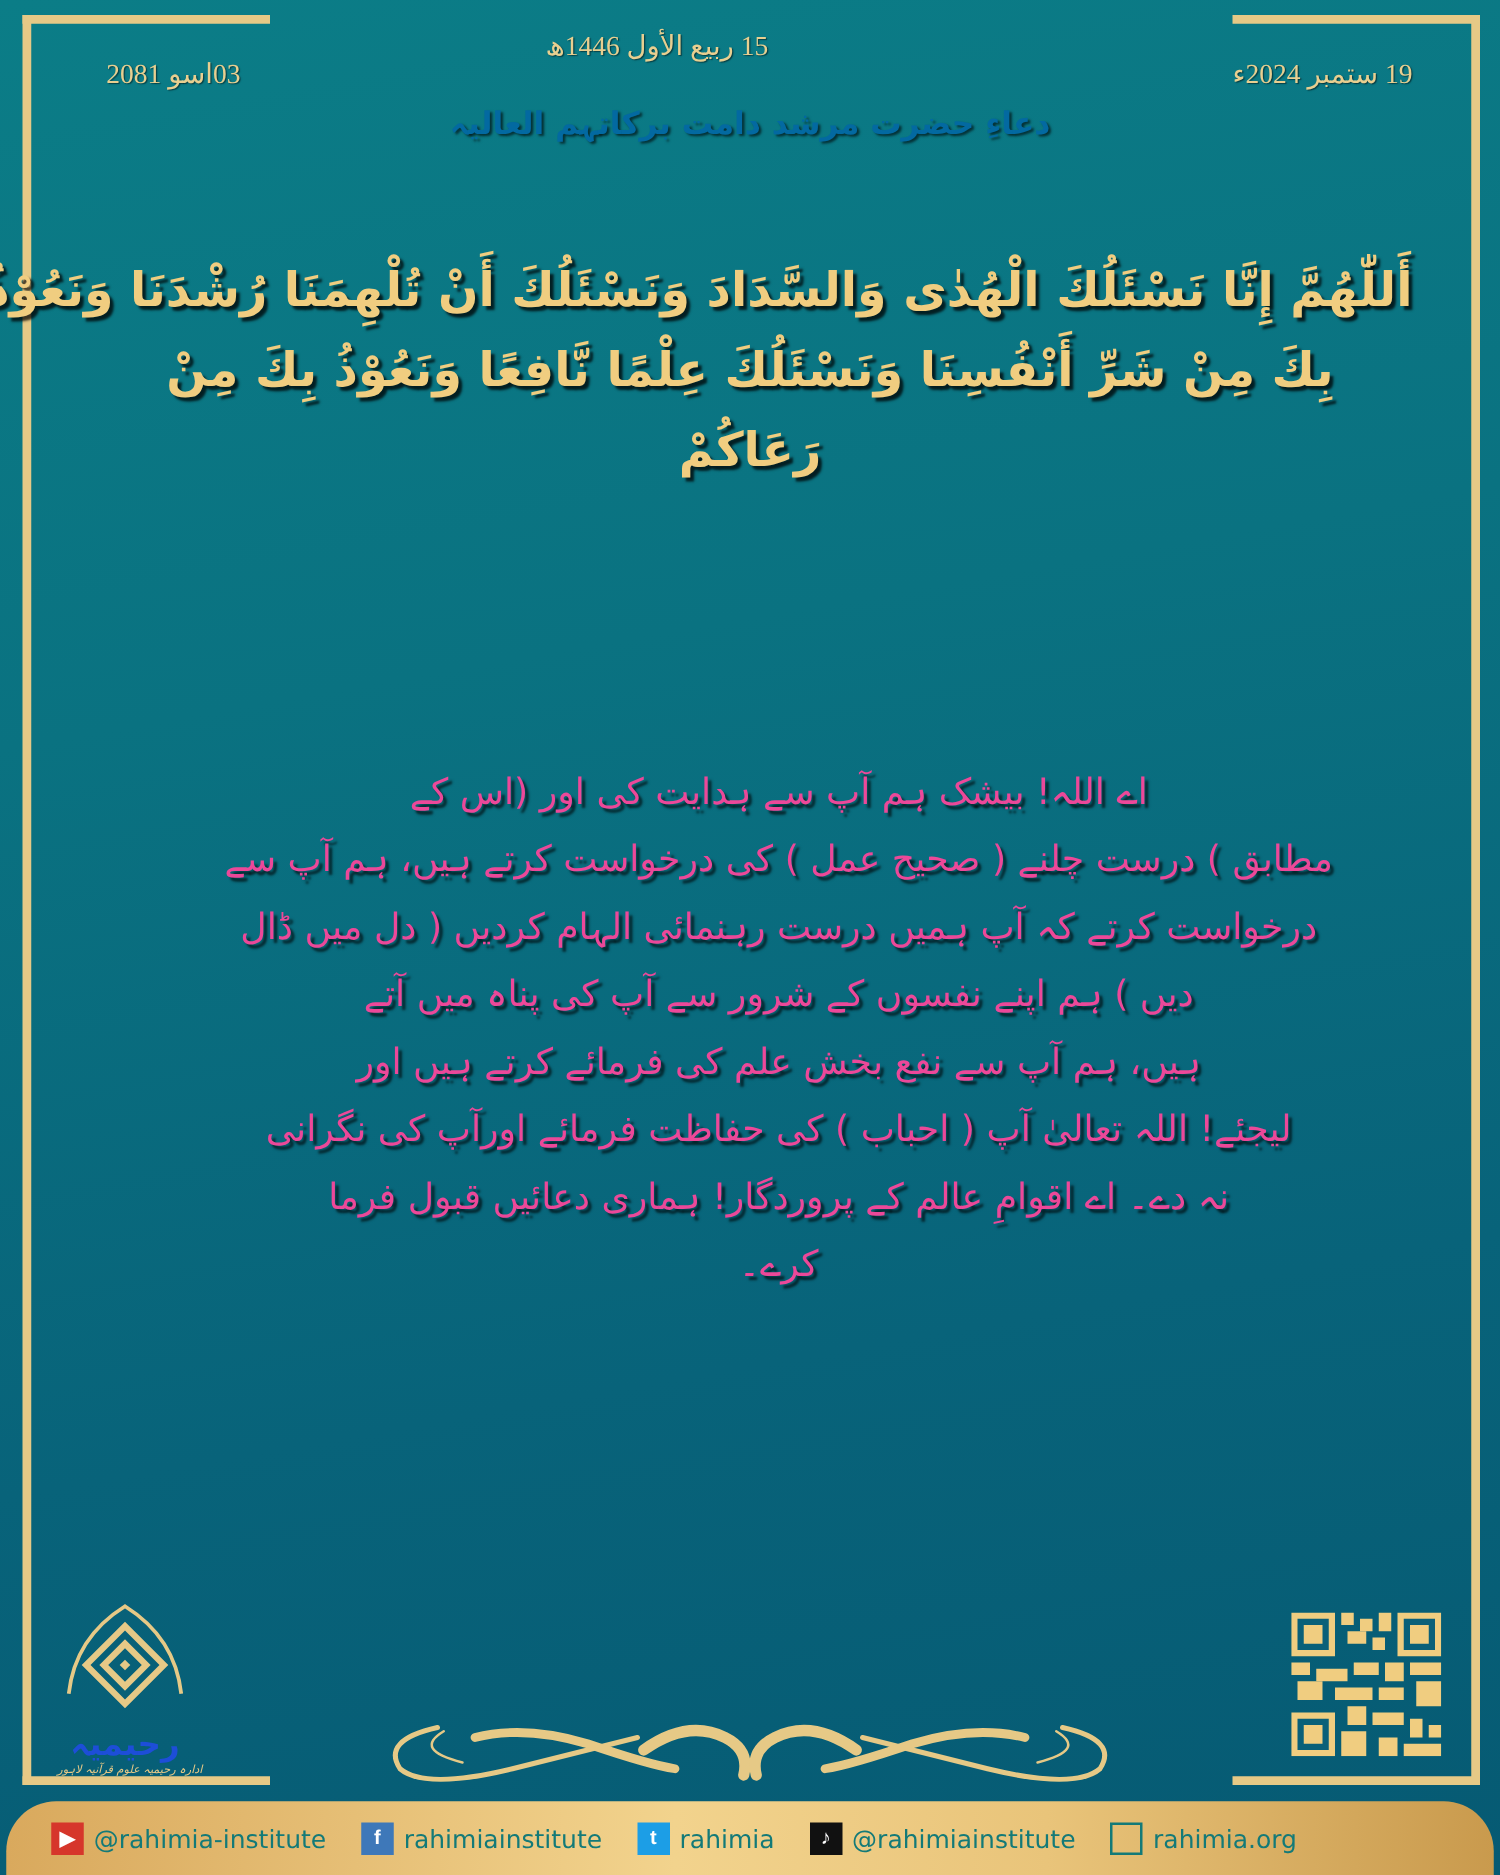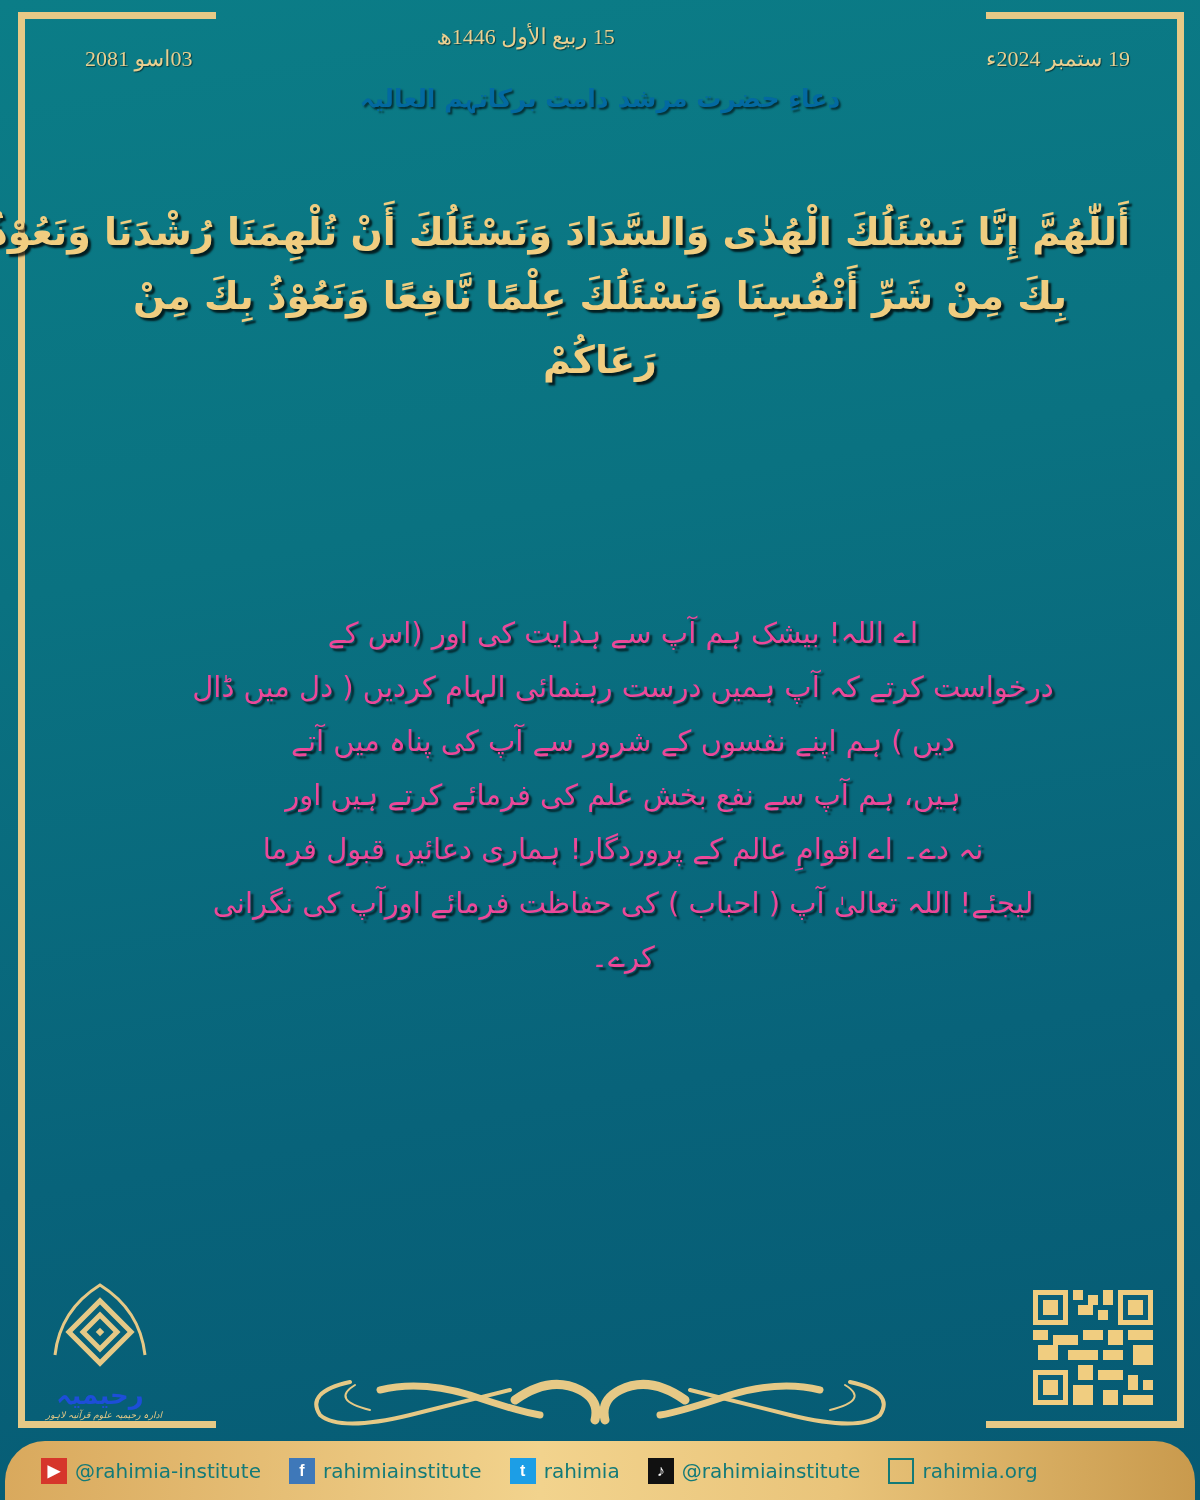--- a/index.html
+++ b/index.html
@@ -110,25 +110,26 @@
 <div class="title">دعاءِ حضرت مرشد دامت برکاتہم العالیہ</div>
 
 <div class="arabic-block">
   <span class="urdu-line">أَللّٰهُمَّ إِنَّا نَسْئَلُكَ الْهُدٰى وَالسَّدَادَ وَنَسْئَلُكَ أَنْ تُلْهِمَنَا رُشْدَنَا وَنَعُوْذُ</span>
   <span class="urdu-line">بِكَ مِنْ شَرِّ أَنْفُسِنَا وَنَسْئَلُكَ عِلْمًا نَّافِعًا وَنَعُوْذُ بِكَ مِنْ</span>
   <span class="urdu-line">رَعَاكُمْ</span>
 </div>
 
 <div class="urdu-block">
   <span class="urdu-line">اے اللہ! بیشک ہم آپ سے ہدایت کی اور (اس کے</span>
+  <span class="urdu-line">مطابق ) درست چلنے ( صحیح عمل ) کی درخواست کرتے ہیں، ہم آپ سے</span>
   <span class="urdu-line">درخواست کرتے کہ آپ ہمیں درست رہنمائی الہام کردیں ( دل میں ڈال</span>
   <span class="urdu-line">دیں ) ہم اپنے نفسوں کے شرور سے آپ کی پناہ میں آتے</span>
   <span class="urdu-line">ہیں، ہم آپ سے نفع بخش علم کی فرمائے کرتے ہیں اور</span>
+  <span class="urdu-line">لیجئے! اللہ تعالیٰ آپ ( احباب ) کی حفاظت فرمائے اورآپ کی نگرانی</span>
   <span class="urdu-line">نہ دے۔ اے اقوامِ عالم کے پروردگار! ہماری دعائیں قبول فرما</span>
-  <span class="urdu-line">لیجئے! اللہ تعالیٰ آپ ( احباب ) کی حفاظت فرمائے اورآپ کی نگرانی</span>
   <span class="urdu-line">کرے۔</span>
 </div>
 
 <svg class="logo" viewBox="0 0 120 140">
   <path d="M15 75 Q20 30 60 5 Q100 30 105 75" fill="none" stroke="#e6c986" stroke-width="3"></path>
   <g transform="translate(60 52) rotate(45)" fill="#e6c986">
     <rect x="-22" y="-22" width="44" height="44" fill="none" stroke="#e6c986" stroke-width="5"></rect>
     <rect x="-12" y="-12" width="24" height="24" fill="none" stroke="#e6c986" stroke-width="5"></rect>
     <rect x="-3" y="-3" width="6" height="6"></rect>
   </g>

